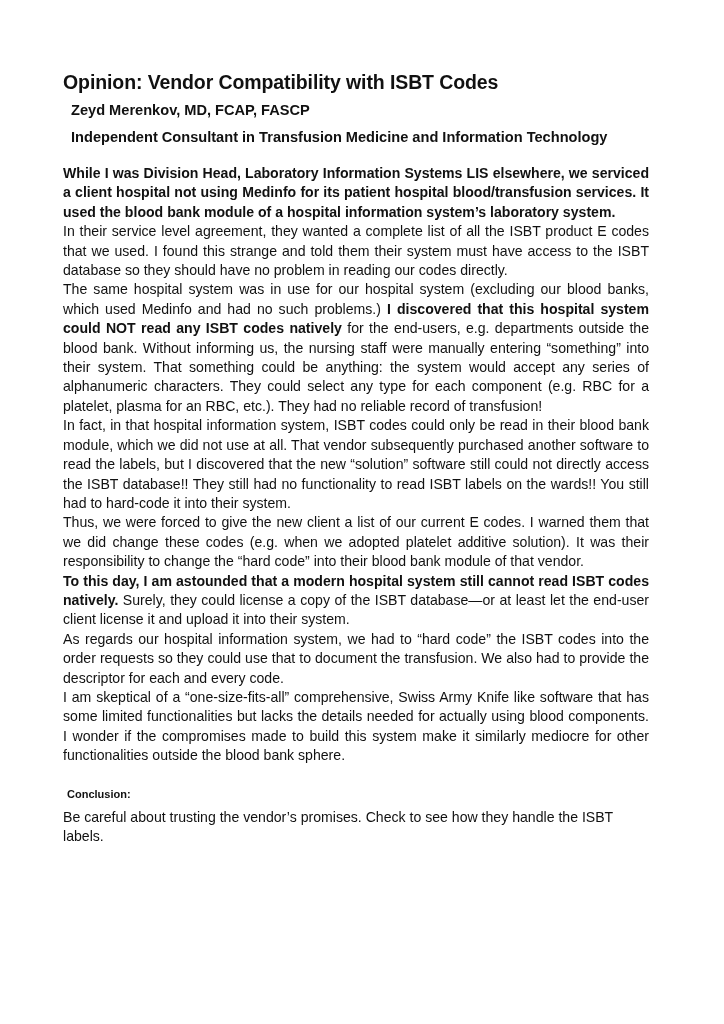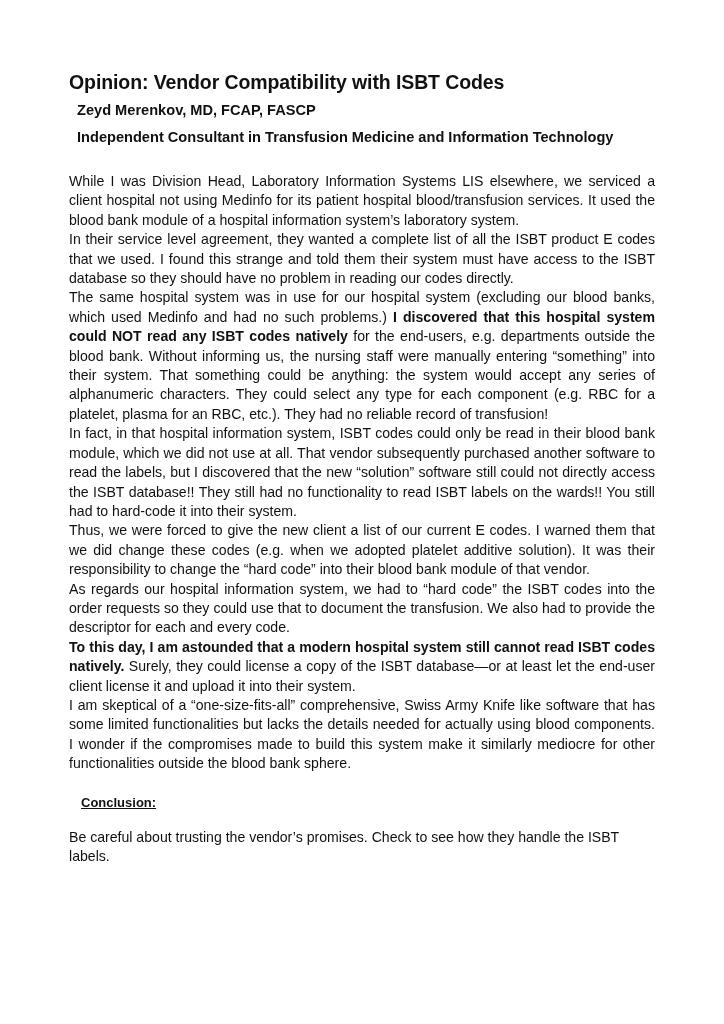--- a/index.html
+++ b/index.html
@@ -10,21 +10,21 @@
     body {
       width: 724px;
       height: 1024px;
       position: relative;
       overflow: hidden;
       font-family: "Liberation Sans", sans-serif;
       color: #111111;
     }
     .page {
       position: absolute;
-      left: 69px;
+      left: 63px;
       top: 72px;
       width: 586px;
     }
     .title {
       font-size: 19.5px;
       font-weight: bold;
       line-height: 21px;
       margin: 0;
       letter-spacing: -0.1px;
     }
@@ -36,34 +36,34 @@
     }
     .body-text {
       font-size: 14.1px;
       line-height: 19.4px;
       text-align: justify;
       margin: 0;
     }
     .para {
     }
     .first-para {
-      margin-top: 25px;
+      margin-top: 17px;
+      font-weight: bold;
     }
     .bold {
       font-weight: bold;
     }
     .conclusion-heading {
-      font-size: 13px;
+      font-size: 11px;
       line-height: 19.4px;
       font-weight: bold;
-      margin: 19px 0 0 12px;
-      text-decoration: underline;
+      margin: 19px 0 0 4px;
     }
     .conclusion-text {
-      margin-top: 16px;
+      margin-top: 4px;
       text-align: left;
     }
   </style>
 </head>
 <body>
 
 <div class="page">
   <h1 class="title">Opinion:  Vendor Compatibility with ISBT Codes</h1>
   <p class="author">Zeyd Merenkov, MD, FCAP, FASCP</p>
   <p class="affiliation">Independent Consultant in Transfusion Medicine and Information Technology</p>
@@ -84,25 +84,25 @@
 
     <p class="body-text para">
       <span>In fact, in that hospital information system, ISBT codes could only be read in their blood bank module, which we did not use at all.  That vendor subsequently purchased another software to read the labels, but I discovered that the new “solution” software still could not directly access the ISBT database!!  They still had no functionality to read ISBT labels on the wards!!  You still had to hard-code it into their system.</span>
     </p>
 
     <p class="body-text para">
       <span>Thus, we were forced to give the new client a list of our current E codes.  I warned them that we did change these codes (e.g. when we adopted platelet additive solution).  It was their responsibility to change the “hard code” into their blood bank module of that vendor.</span>
     </p>
 
     <p class="body-text para">
-      <span>As regards our hospital information system, we had to “hard code” the ISBT codes into the order requests so they could use that to document the transfusion.  We also had to provide the descriptor for each and every code.</span>
+      <span class="bold">To this day, I am astounded that a modern hospital system still cannot read ISBT codes natively.</span><span>  Surely, they could license a copy of the ISBT database—or at least let the end-user client license it and upload it into their system.</span>
     </p>
 
     <p class="body-text para">
-      <span class="bold">To this day, I am astounded that a modern hospital system still cannot read ISBT codes natively.</span><span>  Surely, they could license a copy of the ISBT database—or at least let the end-user client license it and upload it into their system.</span>
+      <span>As regards our hospital information system, we had to “hard code” the ISBT codes into the order requests so they could use that to document the transfusion.  We also had to provide the descriptor for each and every code.</span>
     </p>
 
     <p class="body-text para">
       <span>I am skeptical of a “one-size-fits-all” comprehensive, Swiss Army Knife like software that has some limited functionalities but lacks the details needed for actually using blood components.  I wonder if the compromises made to build this system make it similarly mediocre for other functionalities outside the blood bank sphere.</span>
     </p>
 
 
     <p class="conclusion-heading">Conclusion:</p>
     <p class="body-text conclusion-text">Be careful about trusting the vendor’s promises.  Check to see how they handle the ISBT labels.</p>
   </div>

